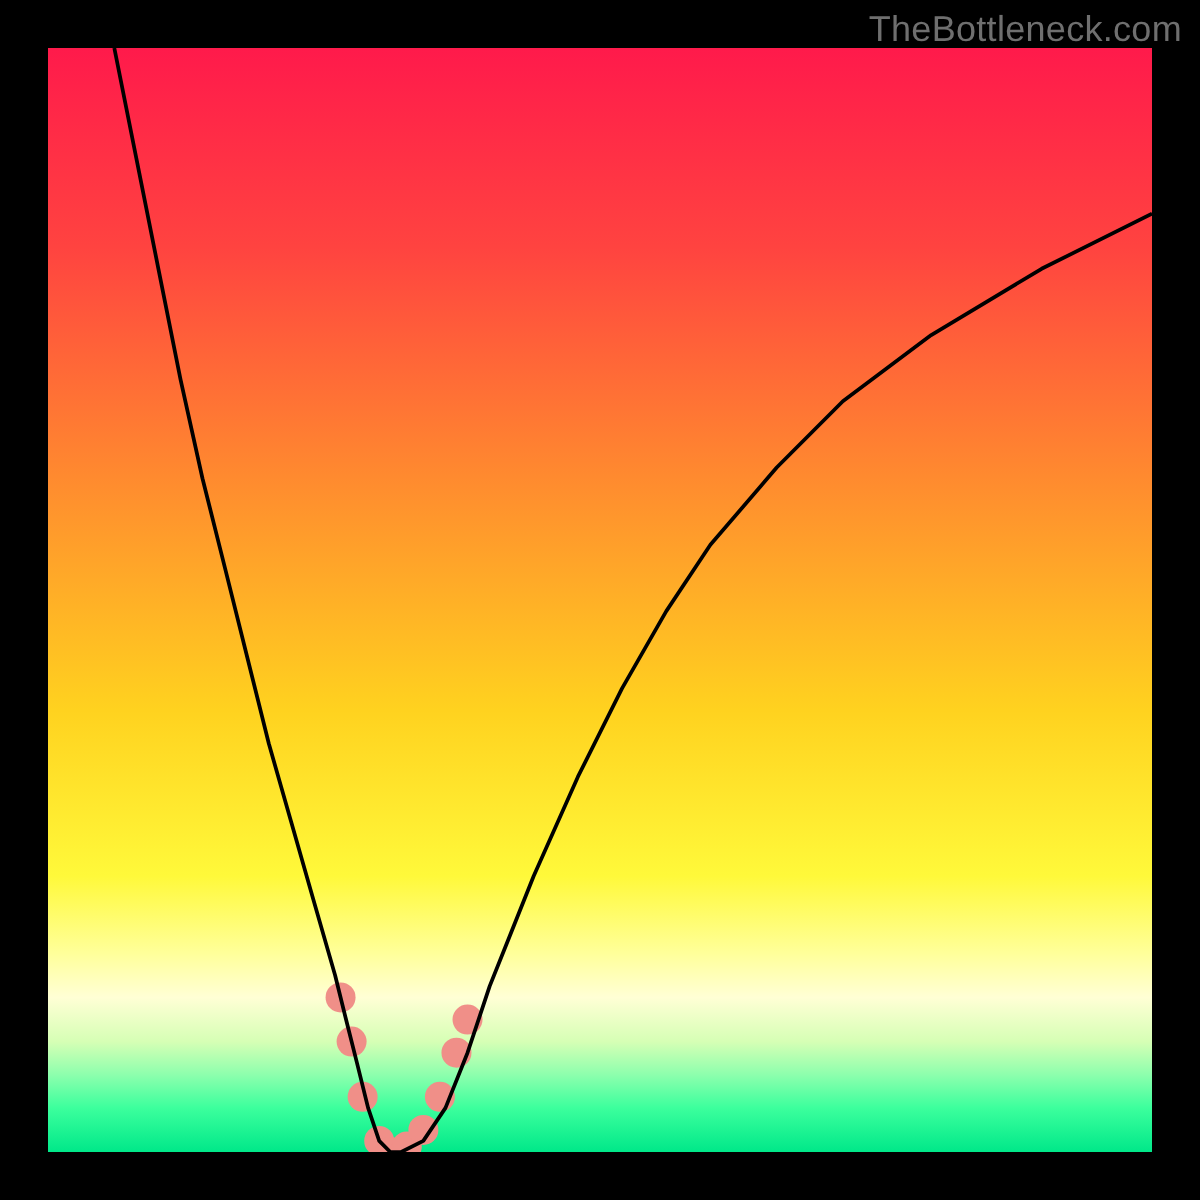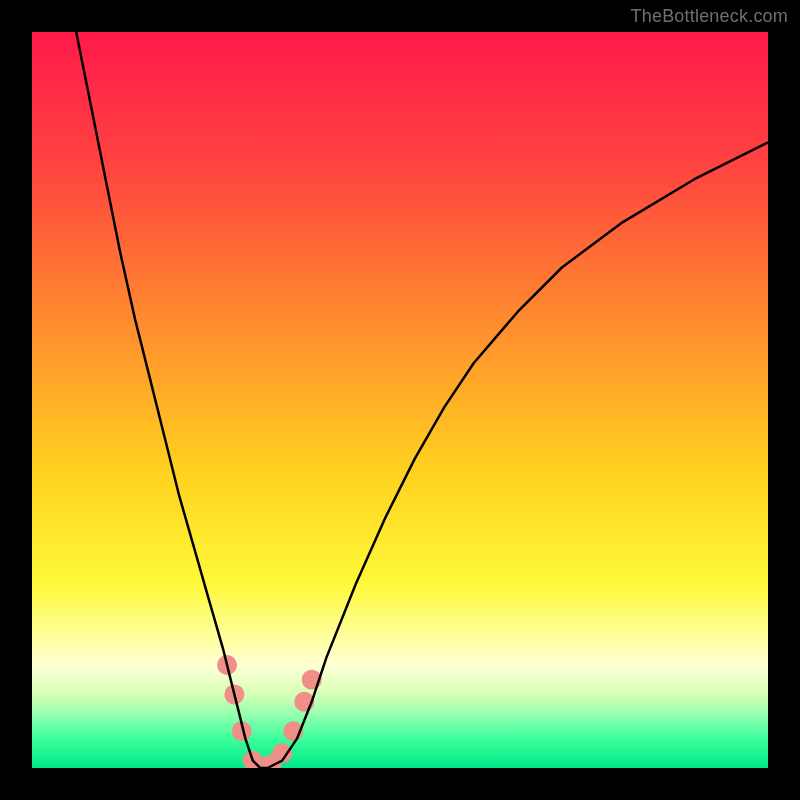--- a/index.html
+++ b/index.html
@@ -25,21 +25,21 @@
     top: 32px;
     width: 736px;
     height: 736px;
     overflow: hidden;
   }
   .watermark {
     position: absolute;
     top: 6px;
     right: 12px;
     color: #6f6f6f;
-    font-size: 18px;
+    font-size: 24px;
     letter-spacing: 0.2px;
     font-weight: 500;
   }
   svg { display: block; }
 </style>
 </head>
 <body>
 
 <div class="frame">
   <div class="plot-area">

